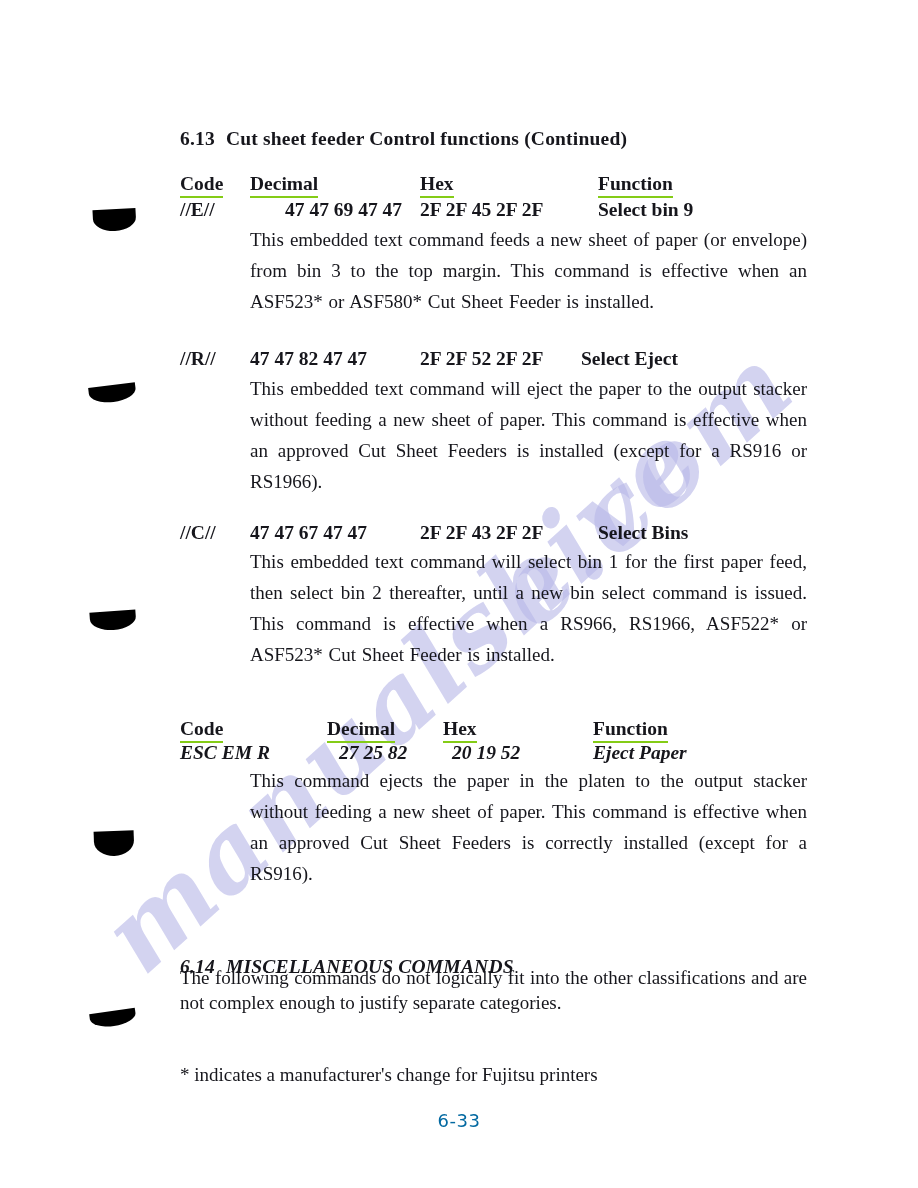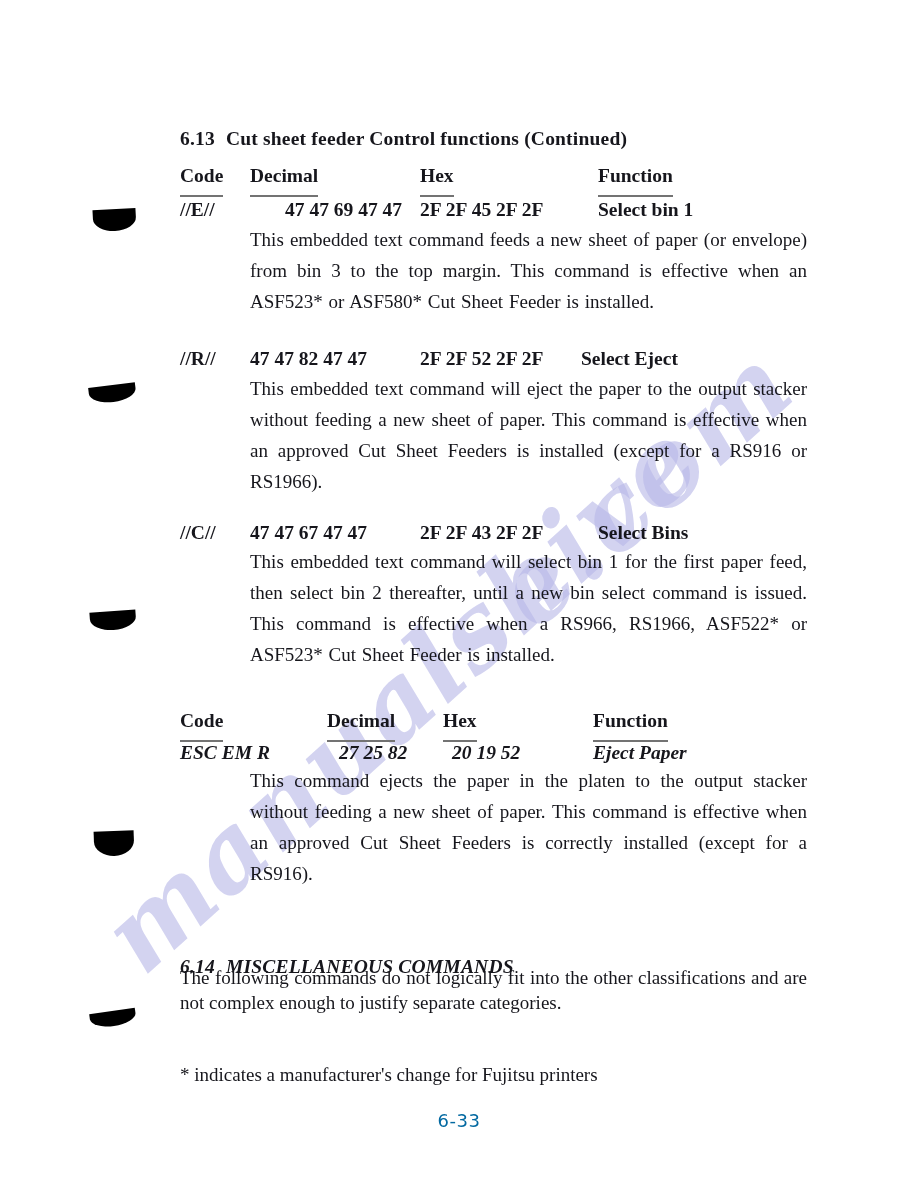--- a/index.html
+++ b/index.html
@@ -83,23 +83,23 @@
   .section-heading .sec-num { margin-right: 11px; }
 
   
   .col-head-row {
     height: 26px;
     font-weight: 700;
     font-size: 19.5px;
   }
   .col-head {
     position: absolute;
-    top: 0;
-    border-bottom: 2px solid #737373;
-    padding-bottom: 9px;
+    top: 8px;
+    border-bottom: 2px solid #84cc16;
+    padding-bottom: 2px;
     white-space: nowrap;
     line-height: 21px;
   }
 
   
   .cmd-row {
     height: 26px;
     font-weight: 700;
     font-size: 19.5px;
     white-space: nowrap;
@@ -163,21 +163,21 @@
       <span class="col-head" style="left:180px;">Code</span>
       <span class="col-head" style="left:250px;">Decimal</span>
       <span class="col-head" style="left:420px;">Hex</span>
       <span class="col-head" style="left:598px;">Function</span>
     </div>
 
     <div class="blk cmd-row" style="left:0px; top:198px; width:918px;">
       <span class="cmd-cell" style="left:180px;">//E//</span>
       <span class="cmd-cell" style="left:250px;margin-left:35px;">47 47 69 47 47</span>
       <span class="cmd-cell" style="left:420px;">2F 2F 45 2F 2F</span>
-      <span class="cmd-cell" style="left:598px;">Select bin 1</span>
+      <span class="cmd-cell" style="left:598px;">Select bin 9</span>
     </div>
     <div class="blk desc" style="left:250px; top:224px; width:557px;">This embedded text command feeds a new sheet of paper (or envelope) from bin 3 to the top margin. This command is effective when an ASF523* or ASF580* Cut Sheet Feeder is installed.</div>
 
     <div class="blk cmd-row" style="left:0px; top:347px; width:918px;">
       <span class="cmd-cell" style="left:180px;">//R//</span>
       <span class="cmd-cell" style="left:250px;">47 47 82 47 47</span>
       <span class="cmd-cell" style="left:420px;">2F 2F 52 2F 2F</span>
       <span class="cmd-cell" style="left:581px;">Select Eject</span>
     </div>
     <div class="blk desc" style="left:250px; top:373px; width:557px;">This embedded text command will eject the paper to the output stacker without feeding a new sheet of paper.  This command is effective when an approved Cut Sheet Feeders is installed (except for a RS916 or RS1966).</div>

